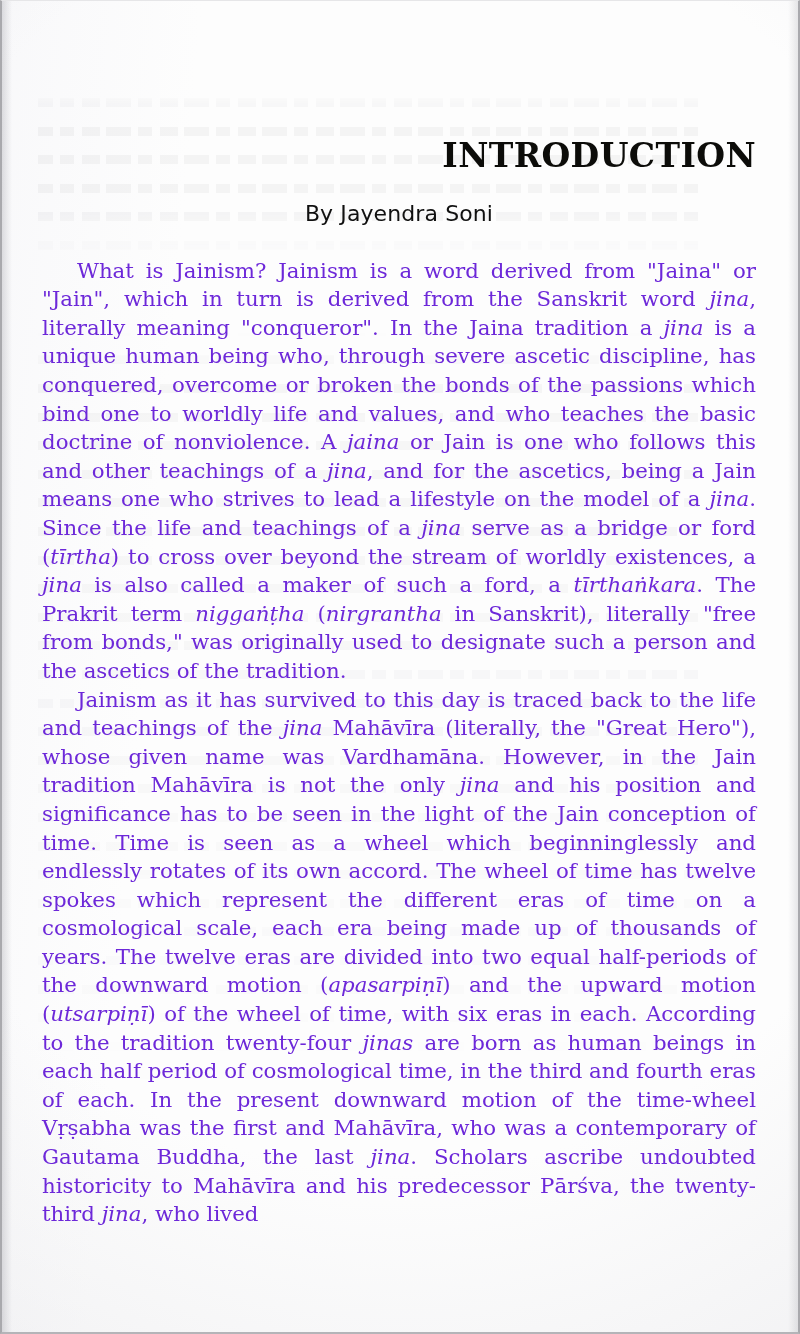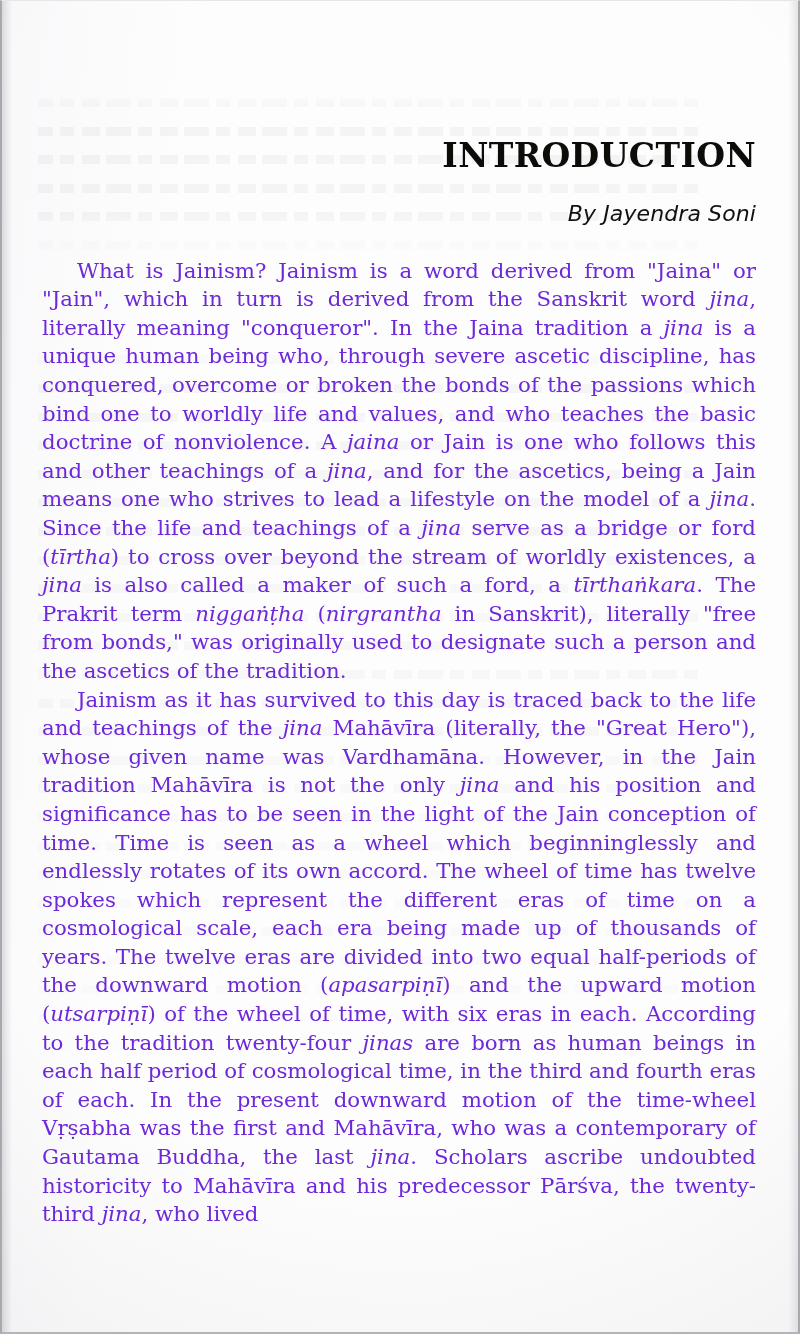--- a/index.html
+++ b/index.html
@@ -108,24 +108,23 @@
     line-height: 1.05;
     color: #0c0c09;
   }
 
   .byline {
     margin: 0;
     padding-top: 27px;
     font-family: "DejaVu Sans", "Liberation Sans", sans-serif;
     font-weight: 400;
     font-size: 22px;
-    text-align: right;
+    text-align: center;
     letter-spacing: 0.1px;
     color: #101010;
-    font-style: italic;
   }
 
   .body-text {
     margin: 0;
     padding-top: 31px;
     font-family: "DejaVu Serif", "Liberation Serif", serif;
     font-size: 21.3px;
     line-height: 28.6px;
     text-align: justify;
     text-justify: inter-word;

